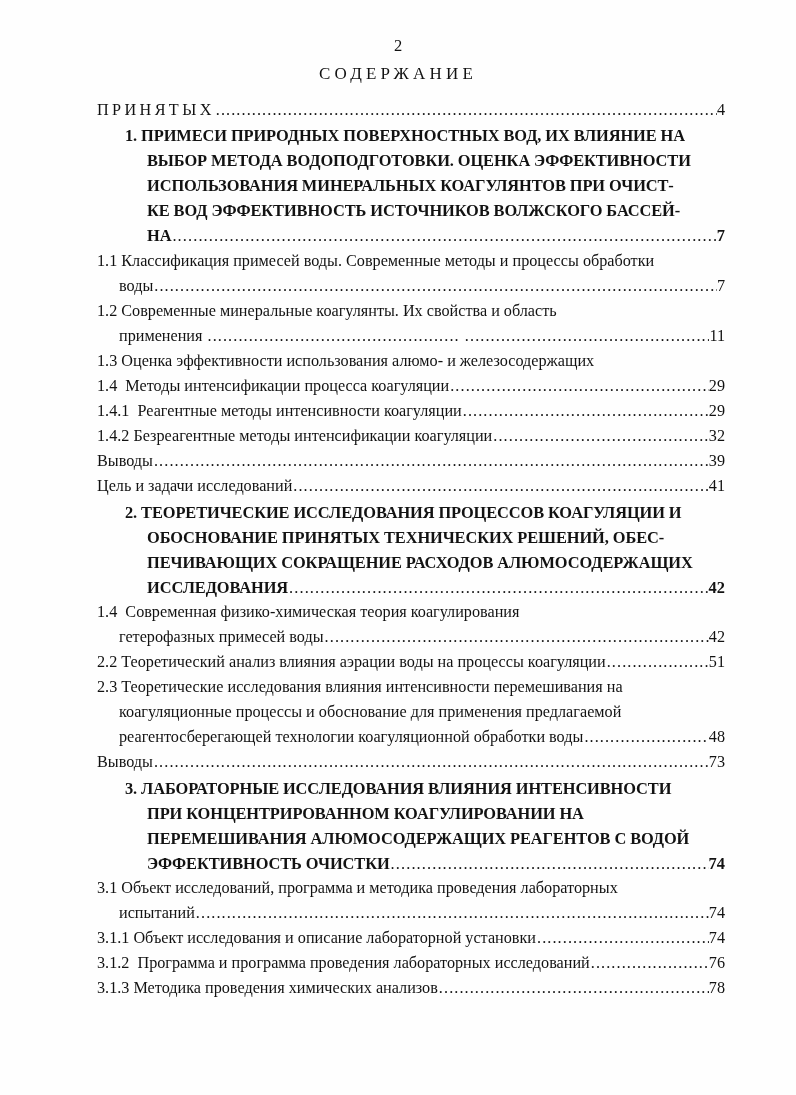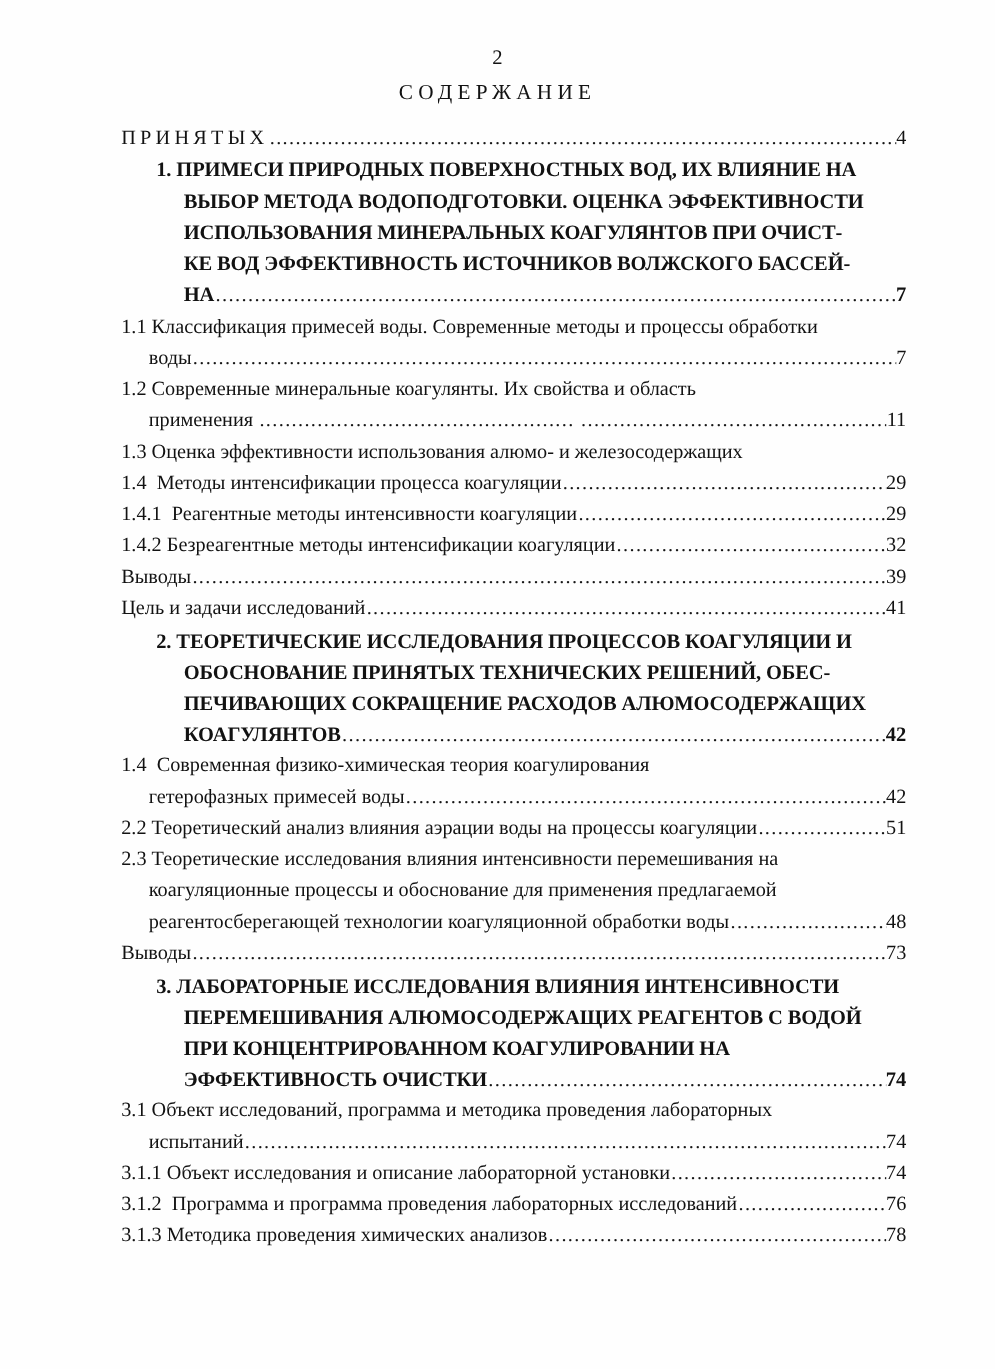--- a/index.html
+++ b/index.html
@@ -182,21 +182,21 @@
           <span class="label">Цель и задачи исследований</span>
           <span class="leader"></span>
           <span class="pagenum">41</span>
         </div>
       </div>
       <div class="toc-entry bold"><span class="plain">2. ТЕОРЕТИЧЕСКИЕ ИССЛЕДОВАНИЯ ПРОЦЕССОВ КОАГУЛЯЦИИ И</span></div>
       <div class="toc-entry bold indent"><span class="plain">ОБОСНОВАНИЕ ПРИНЯТЫХ ТЕХНИЧЕСКИХ РЕШЕНИЙ, ОБЕС-</span></div>
       <div class="toc-entry bold indent"><span class="plain">ПЕЧИВАЮЩИХ СОКРАЩЕНИЕ РАСХОДОВ АЛЮМОСОДЕРЖАЩИХ</span></div>
       <div class="toc-entry bold indent">
         <div class="row bold-row">
-          <span class="label">КОАГУЛЯНТОВ</span>
+          <span class="label">ИССЛЕДОВАНИЯ</span>
           <span class="leader"></span>
           <span class="pagenum">42</span>
         </div>
       </div>
       <div class="toc-entry"><span class="plain">1.4  Современная физико-химическая теория коагулирования</span></div>
       <div class="toc-entry indent">
         <div class="row">
           <span class="label">гетерофазных примесей воды</span>
           <span class="leader"></span>
           <span class="pagenum">42</span>
@@ -219,22 +219,22 @@
         </div>
       </div>
       <div class="toc-entry">
         <div class="row">
           <span class="label">Выводы</span>
           <span class="leader"></span>
           <span class="pagenum">73</span>
         </div>
       </div>
       <div class="toc-entry bold"><span class="plain">3. ЛАБОРАТОРНЫЕ ИССЛЕДОВАНИЯ ВЛИЯНИЯ ИНТЕНСИВНОСТИ</span></div>
+      <div class="toc-entry bold indent"><span class="plain">ПРИ КОНЦЕНТРИРОВАННОМ КОАГУЛИРОВАНИИ НА</span></div>
       <div class="toc-entry bold indent"><span class="plain">ПЕРЕМЕШИВАНИЯ АЛЮМОСОДЕРЖАЩИХ РЕАГЕНТОВ С ВОДОЙ</span></div>
-      <div class="toc-entry bold indent"><span class="plain">ПРИ КОНЦЕНТРИРОВАННОМ КОАГУЛИРОВАНИИ НА</span></div>
       <div class="toc-entry bold indent">
         <div class="row bold-row">
           <span class="label">ЭФФЕКТИВНОСТЬ ОЧИСТКИ</span>
           <span class="leader"></span>
           <span class="pagenum">74</span>
         </div>
       </div>
       <div class="toc-entry"><span class="plain">3.1 Объект исследований, программа и методика проведения лабораторных</span></div>
       <div class="toc-entry indent">
         <div class="row">

